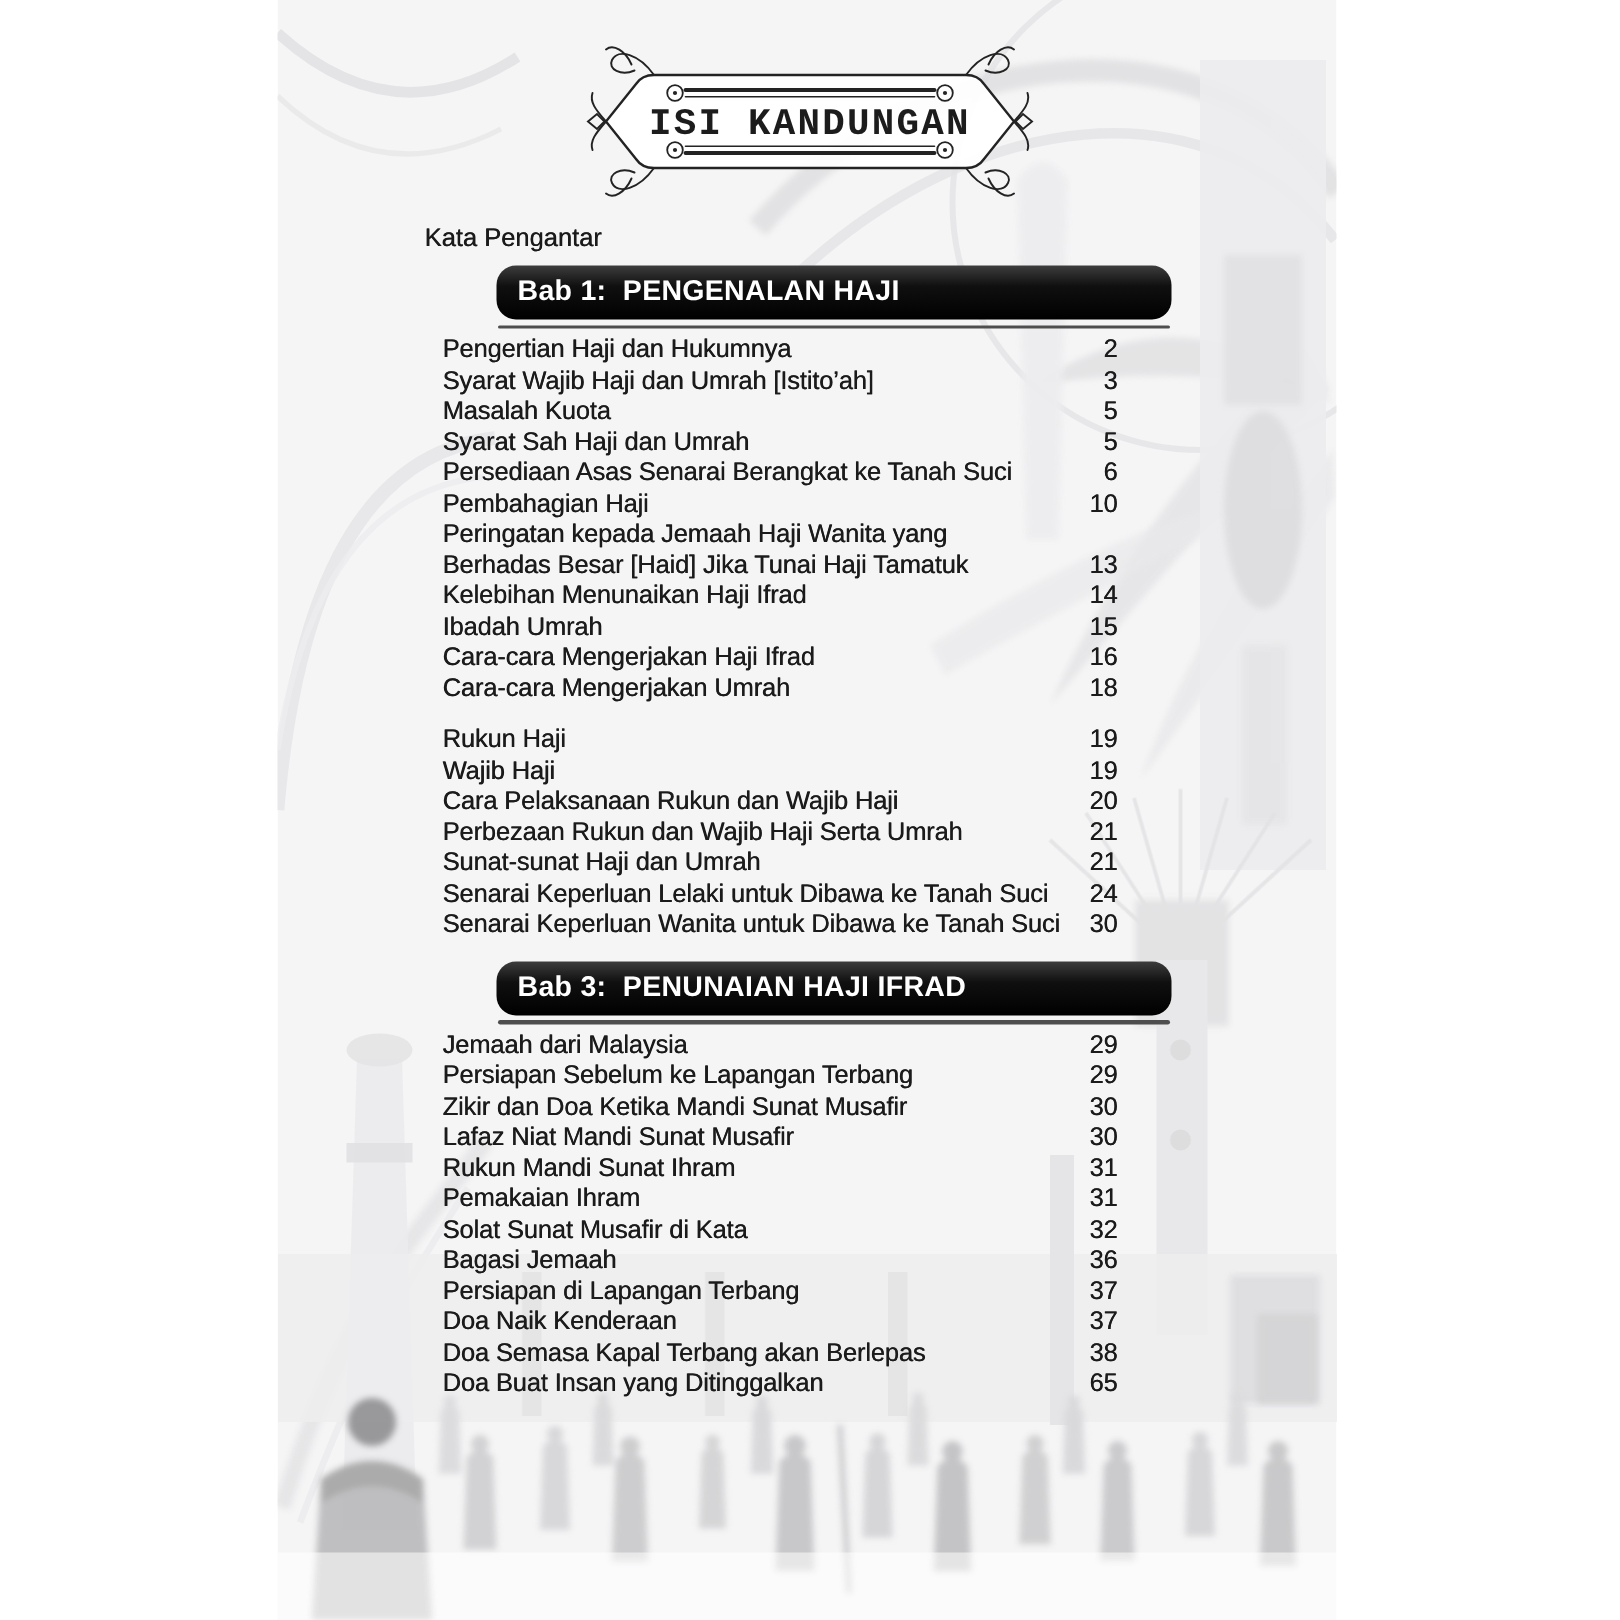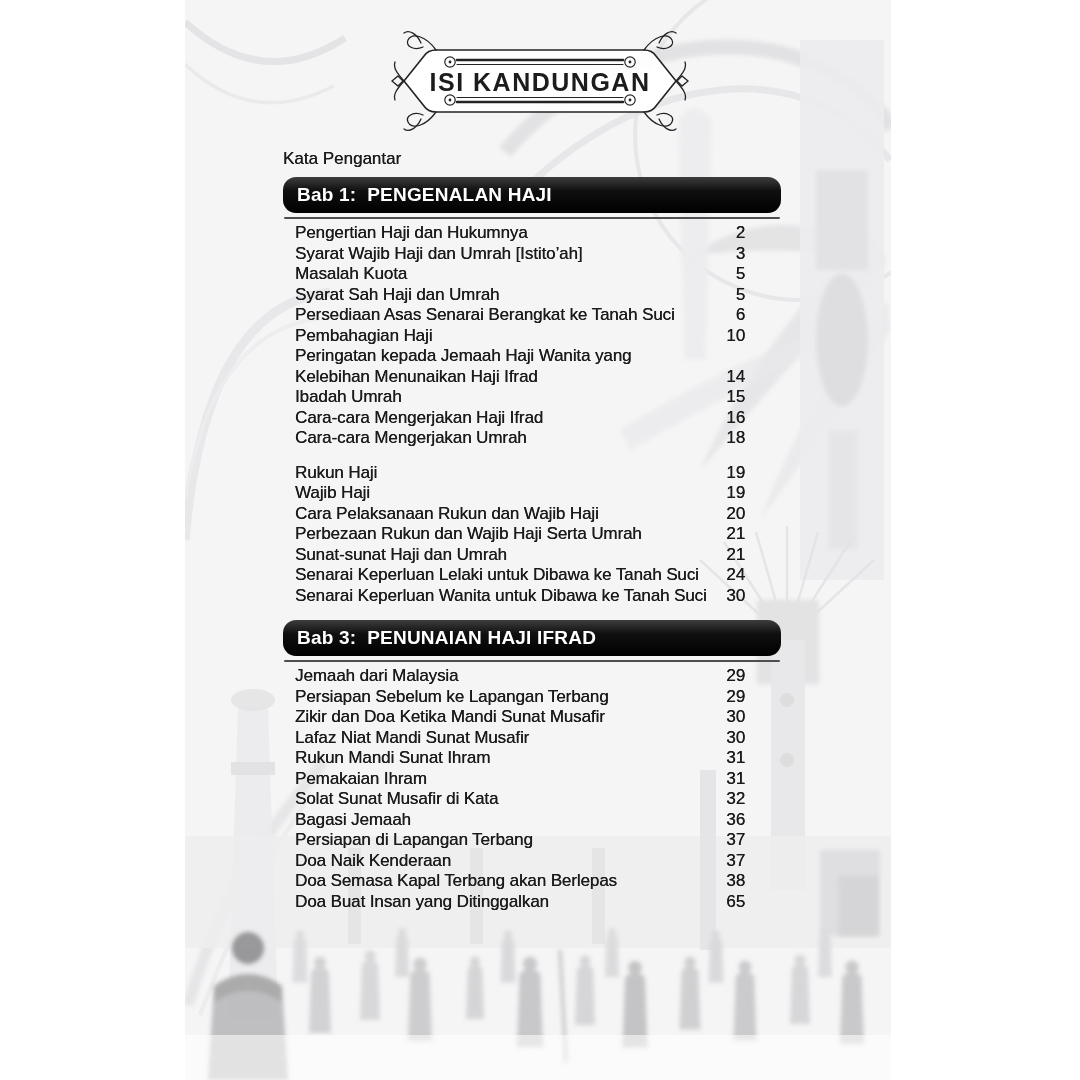--- a/index.html
+++ b/index.html
@@ -7,35 +7,35 @@
     position:relative;width:1080px;height:1080px;background:#ffffff;
     overflow:hidden;font-family:"Liberation Sans",sans-serif;
   }
   
   .bg{position:absolute;left:0;top:0;width:1080px;height:1080px;}
   
   .ornament{position:absolute;left:390px;top:24px;width:300px;height:114px;}
   .ornament svg{position:absolute;left:0;top:0;}
   .ornament .title{
     position:absolute;left:0;top:44px;width:300px;text-align:center;
-    font-family:Liberation Sans, sans-serif;font-size:25px;font-weight:bold;
+    font-family:Liberation Mono, monospace;font-size:25px;font-weight:bold;
     letter-spacing:1.5px;color:#1c1c1c;
   }
   
   .content{position:absolute;left:283px;top:148px;width:498px;color:#1b1b1b;}
   .preface{
     margin:0 0 8px 0;font-size:17px;line-height:21px;color:#1b1b1b;
     text-shadow:0.25px 0 0 currentColor;
   }
   .toc-section{margin-top:14px;}
   .toc-section:first-of-type{margin-top:0;}
   .section-bar{
     position:relative;height:36px;border-radius:13px;
     background:linear-gradient(180deg,#3d3d3d 0%,#101010 38%,#000000 100%);
-    display:flex;align-items:center;padding-left:14px;box-sizing:border-box;
+    display:flex;align-items:center;padding-left:14px;box-sizing:border-box;margin-left:48px;
   }
   .section-bar::after{
     content:"";position:absolute;left:1px;right:1px;bottom:-6px;height:2.5px;
     background:#4e4e4e;border-radius:2px;
   }
   .section-heading{
     color:#ffffff;font-size:19px;font-weight:bold;letter-spacing:.2px;
     white-space:pre;
   }
   .entries{margin-top:10px;padding:0 36px 0 12px;}
@@ -226,20 +226,24 @@
   <div class="toc-entry">
     <span class="entry-label">Pembahagian Haji</span>
     <span class="entry-page">10</span>
   </div>
 
   <div class="toc-entry">
     <span class="entry-label">Peringatan kepada Jemaah Haji Wanita yang</span>
     <span class="entry-page"></span>
   </div>
 
+  <div class="toc-entry">
+    <span class="entry-label">Berhadas Besar [Haid] Jika Tunai Haji Tamatuk</span>
+    <span class="entry-page">13</span>
+  </div>
 
   <div class="toc-entry">
     <span class="entry-label">Kelebihan Menunaikan Haji Ifrad</span>
     <span class="entry-page">14</span>
   </div>
 
   <div class="toc-entry">
     <span class="entry-label">Ibadah Umrah</span>
     <span class="entry-page">15</span>
   </div>

